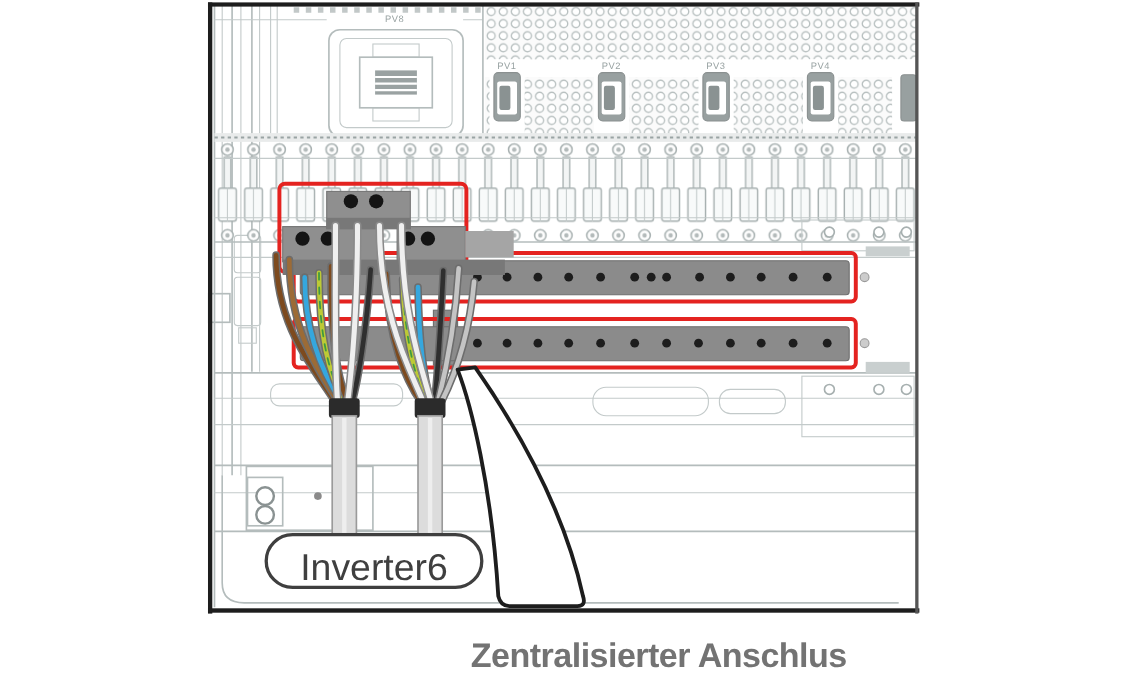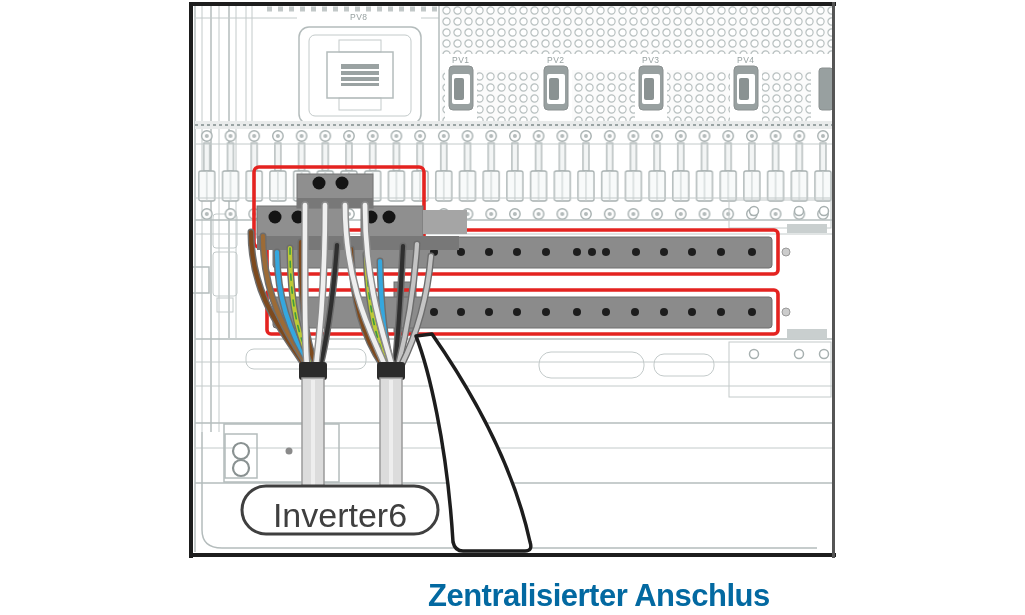--- a/index.html
+++ b/index.html
@@ -2,21 +2,21 @@
 <html><head>
 <meta charset="utf-8">
 <style>
   html,body{margin:0;padding:0;background:#ffffff;}
   .stage{position:relative;width:1025px;height:615px;background:#ffffff;overflow:hidden;
          font-family:"Liberation Sans",sans-serif;border-radius:30px;}
   .diagram-wrap{position:absolute;left:189px;top:2px;width:647px;height:556px;}
   svg{display:block;}
   .caption{position:absolute;left:428px;top:580px;width:560px;
            font-family:"Liberation Sans",sans-serif;font-weight:bold;font-size:31px;
-           letter-spacing:-0.5px;color:#0369a1;line-height:1;}
+           letter-spacing:-0.5px;color:#737373;line-height:1;}
   .lineart{stroke:#b4bcbc;fill:none;stroke-width:1.5;}
   .lineart-thin{stroke:#c3caca;fill:none;stroke-width:1;}
   .wire-casing{fill:none;stroke:#6d6d6d;stroke-width:7;stroke-linecap:round;}
   .wire{fill:none;stroke-width:4.2;stroke-linecap:round;}
   .wire-white-casing{fill:none;stroke:#8a8a8a;stroke-width:7.4;stroke-linecap:round;}
   .wire-white{fill:none;stroke:#efefef;stroke-width:4.6;stroke-linecap:round;}
   .wire-stripe{fill:none;stroke-width:1.6;stroke-dasharray:6 7;stroke-linecap:round;}
   .redbox{fill:none;stroke:#e42320;stroke-width:3.6;}
   .pv-label{font-family:"Liberation Sans",sans-serif;font-size:8.5px;fill:#98a2a2;letter-spacing:.5px;}
   .inv-text{font-family:"Liberation Sans",sans-serif;font-size:34px;fill:#3f3f3f;}

